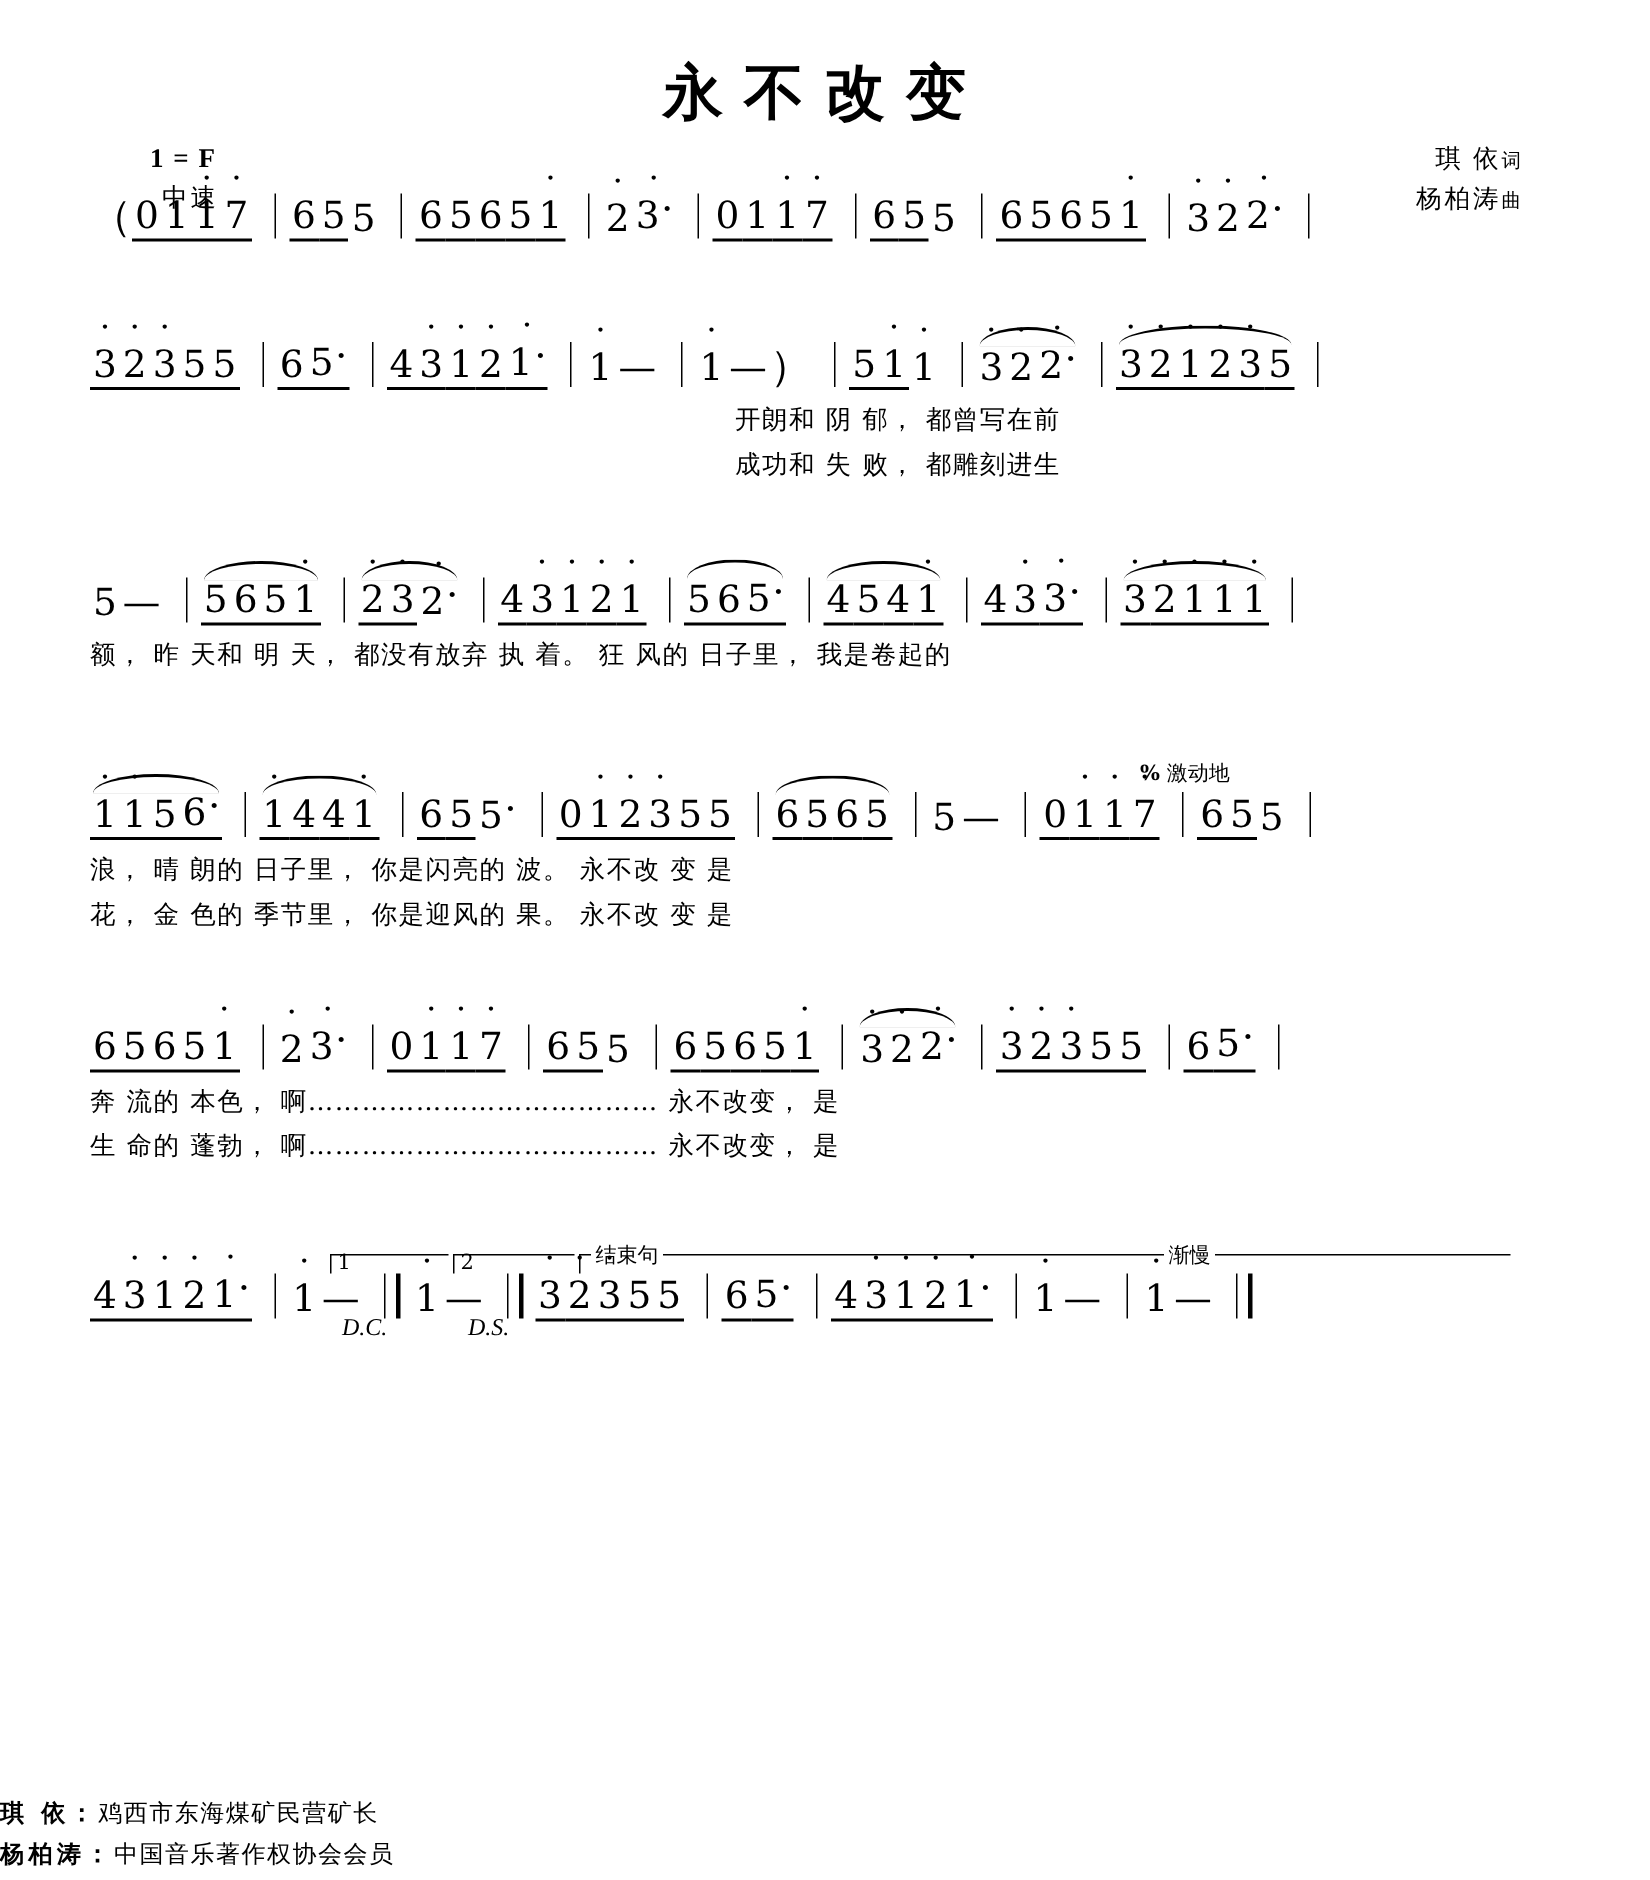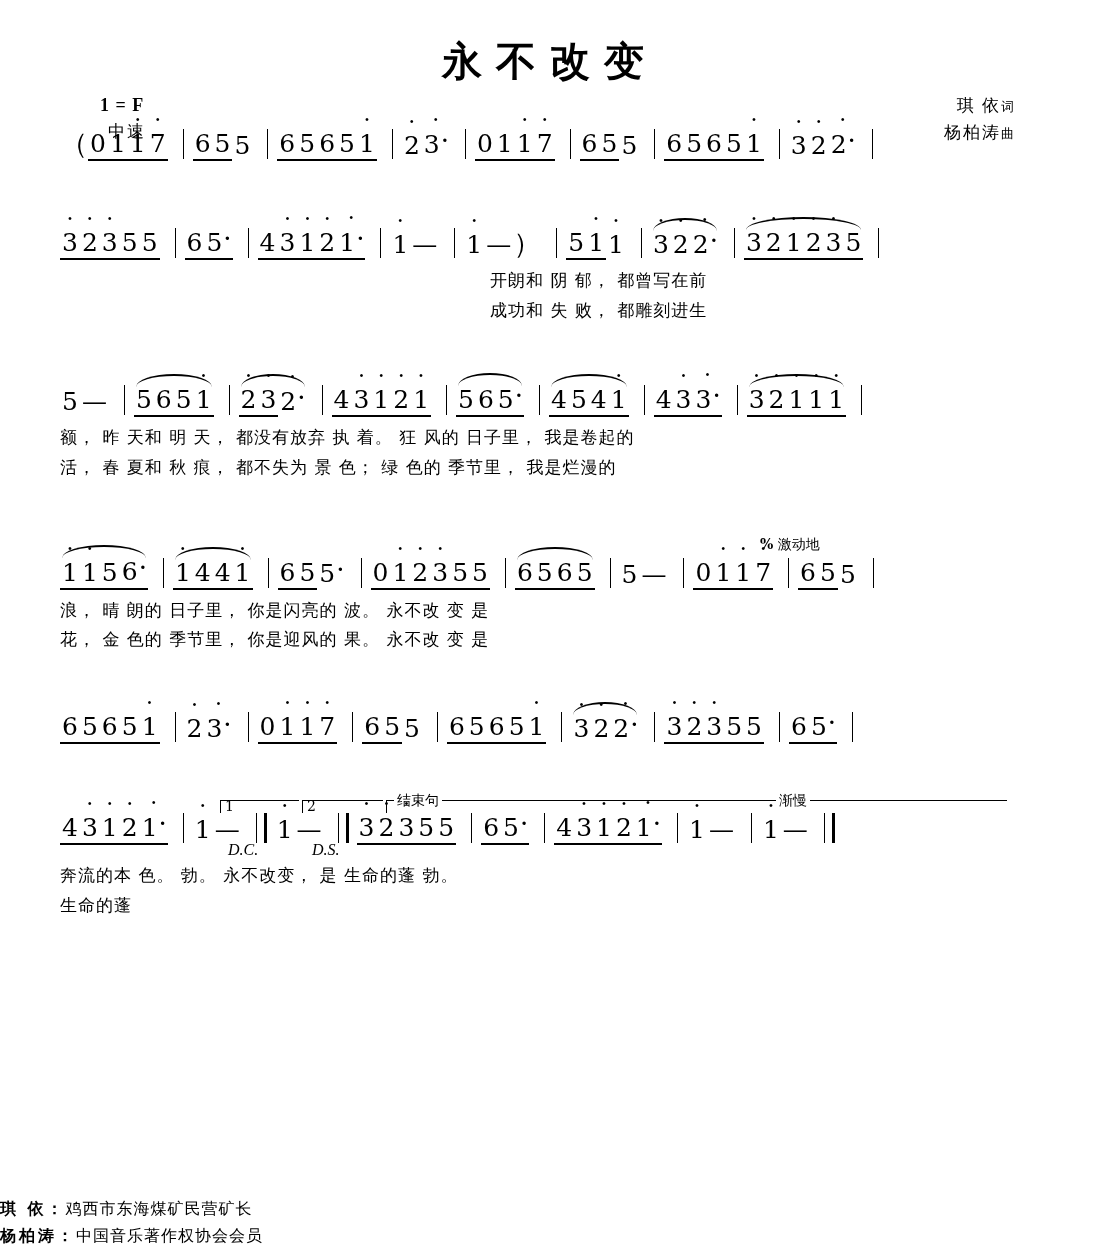--- a/index.html
+++ b/index.html
@@ -385,21 +385,20 @@
           <span class="n u1 hi">3</span>
           <span class="n u1 hi">2</span>
           <span class="n u1 hi">1</span>
           <span class="n u1 hi">1</span>
           <span class="n u1 hi">1</span>
         </span>
       <span class="bar"></span>
     </div>
     <div class="lyrics">
       <div class="lyric-row">额，  昨 天和 明 天，  都没有放弃 执 着。 狂 风的 日子里， 我是卷起的</div>
-      <div class="lyric-row">活，  春 夏和 秋 痕，  都不失为  景 色； 绿 色的 季节里， 我是烂漫的</div>
     </div>
   </div>
 
   <div class="system" style="margin-top:58px;">
     <div style="position:relative;height:16px;">
       <span class="marking" style="position:absolute;left:700px;top:-4px;">
         <b>%</b> <span>激动地</span>
       </span>
     </div>
     <div class="notes-row">
@@ -513,20 +512,24 @@
           <span class="n u1">5</span>
           <span class="n u1">5</span>
         </span>
       <span class="bar"></span>
       <span class="grp">
           <span class="n u1">6</span>
           <span class="n u1 dot-r">5</span>
         </span>
       <span class="bar"></span>
     </div>
+    <div class="lyrics">
+      <div class="lyric-row">奔  流的 本色，  啊…………………………………    永不改变， 是</div>
+      <div class="lyric-row">生  命的 蓬勃，  啊…………………………………    永不改变， 是</div>
+    </div>
   </div>
 
   <div class="repeat-brackets" style="margin-top:46px;">
     <div class="rb" style="left:160px;width:78px;">
       <span>1</span>
     </div>
     <div class="rb" style="left:242px;width:80px;">
       <span>2</span>
     </div>
     <div class="rb" style="left:326px;width:620px;"></div>
@@ -583,24 +586,20 @@
       <span class="grp">
           <span class="n hi">1</span>
           <span class="n">—</span>
         </span>
       <span class="dbar"></span>
     </div>
     <div style="position:relative;height:14px;">
       <span class="dc" style="position:absolute;left:168px;top:-4px;">D.C.</span>
       <span class="dc" style="position:absolute;left:252px;top:-4px;">D.S.</span>
     </div>
-    <div class="lyrics" style="margin-top:2px;">
-      <div class="lyric-row">奔流的本    色。 勃。 永不改变， 是  生命的蓬   勃。</div>
-      <div class="lyric-row">生命的蓬</div>
-    </div>
   </div>
 
   <div class="footer">
     <div>
       <span class="nm">琪  依：</span><span>鸡西市东海煤矿民营矿长</span>
     </div>
     <div>
       <span class="nm">杨柏涛：</span><span>中国音乐著作权协会会员</span>
     </div>
   </div>

